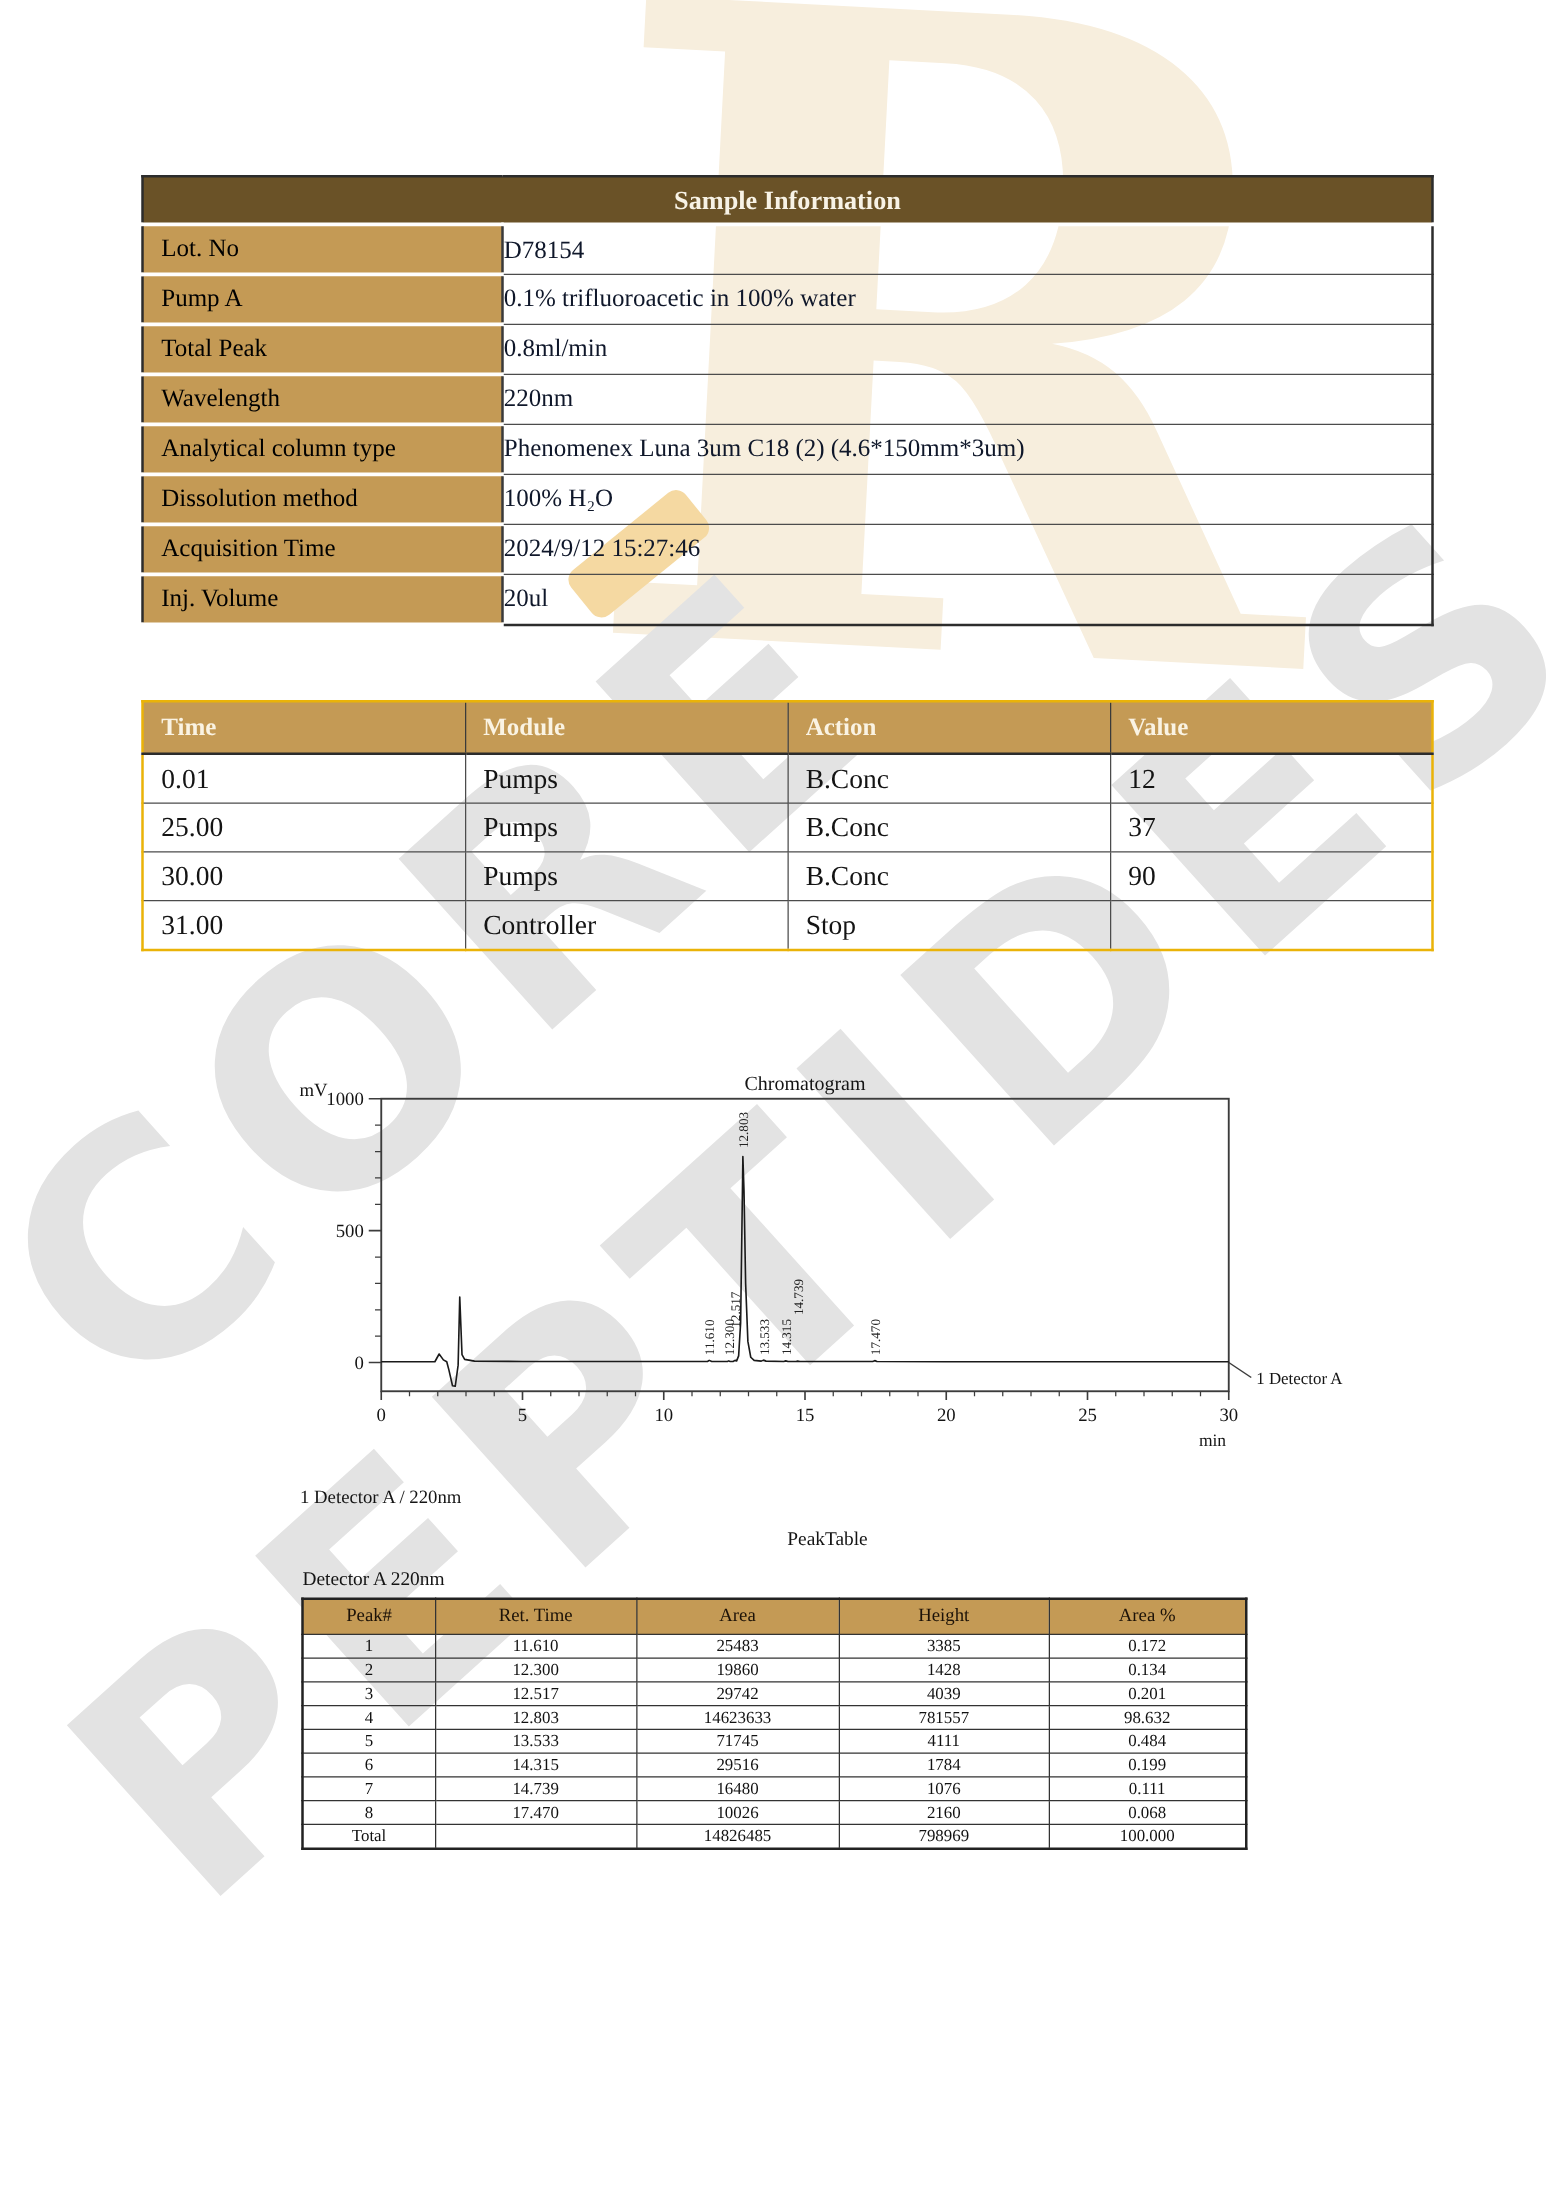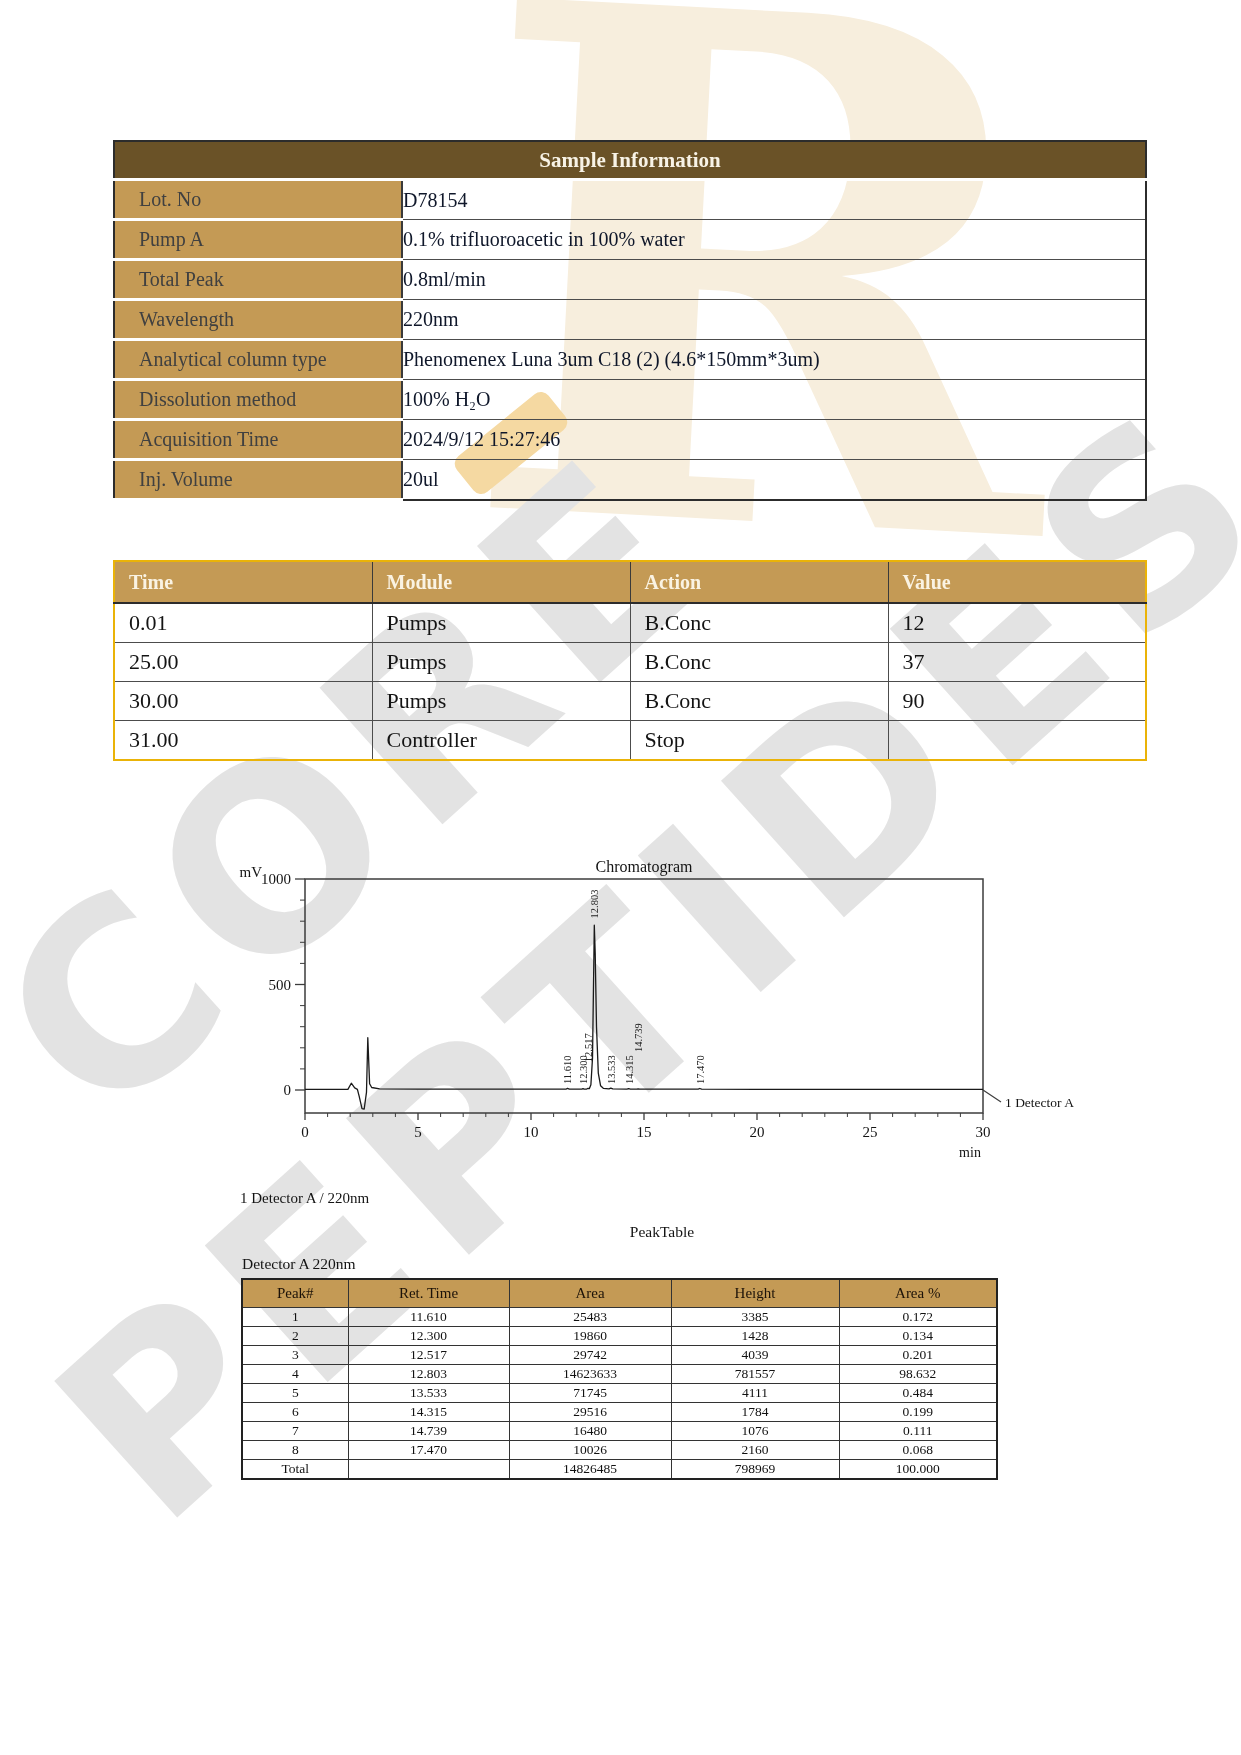--- a/index.html
+++ b/index.html
@@ -26,21 +26,21 @@
   .wm-line2{left:186px;top:1310px;}
   
   table{border-collapse:collapse;table-layout:fixed;position:absolute;z-index:2;}
   .sample-table{left:113px;top:140px;width:1032px;border:2px solid #2c2c2c;}
   .sample-table th{
     height:34px;background:#6a5227;color:#f8f3e6;font-size:21px;font-weight:bold;
     text-align:center;border-bottom:3px solid #ffffff;
   }
   .sample-table td{height:35px;font-size:20px;vertical-align:middle;}
   .sample-table td.lbl{
-    background:#c49a55;color:#404040;padding-left:24px;
+    background:#c49a55;color:#000000;padding-left:14px;
     border-bottom:3px solid #ffffff;border-right:2px solid #3a3a3a;
   }
   .sample-table td.val{
     color:#0f172a;padding-left:0;background:transparent;
     border-bottom:1px solid #4c4c4c;
   }
   .gradient-table{left:113px;top:560px;width:1032px;border:2px solid #eab308;}
   .gradient-table th{
     height:38px;background:#c49a55;color:#faf3e3;font-size:20px;font-weight:bold;
     text-align:left;padding-left:14px;border:1px solid #3a3a3a;border-bottom:2px solid #2c2c2c;

